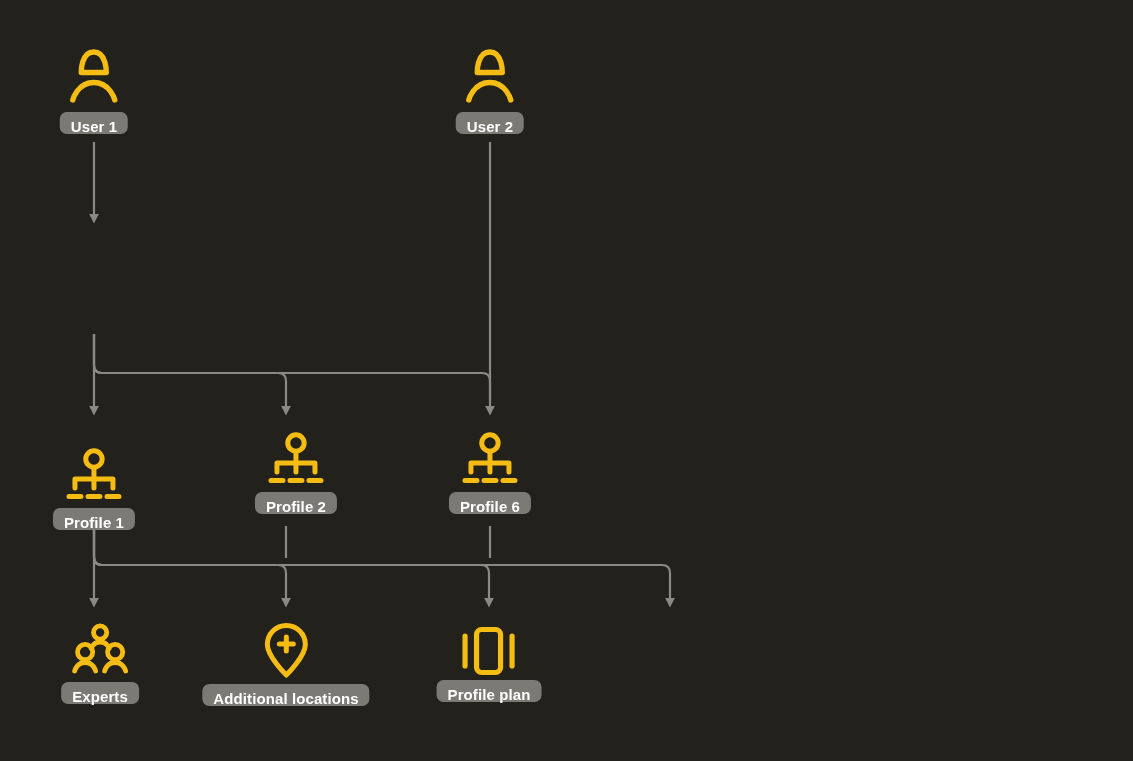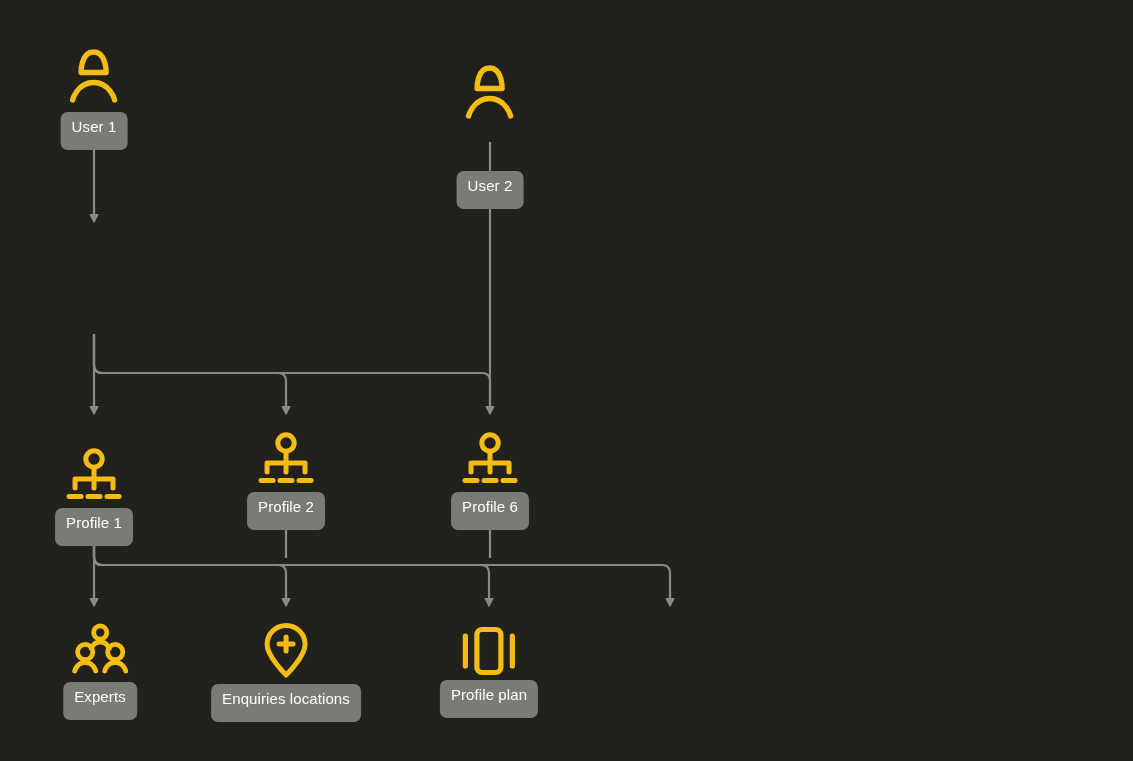--- a/index.html
+++ b/index.html
@@ -35,23 +35,23 @@
   }
   .node-icon {
     display: block;
     line-height: 0;
   }
   .node-label {
     margin-top: 4px;
     background: #7b7a75;
     color: #ffffff;
     font-size: 15px;
-    font-weight: normal;
+    font-weight: bold;
     line-height: 1;
-    padding: 7px 11px 16px 11px;
+    padding: 7px 11px 0 11px;
     border-radius: 7px;
     white-space: nowrap;
     letter-spacing: 0.1px;
   }
 </style>
 </head>
 <body>
 
 <div id="canvas">
 
@@ -93,21 +93,21 @@
   <div class="node" style="left:94px; top:40px;">
     <span class="node-icon">
       <svg width="56" height="68" viewBox="0 0 56 68" xmlns="http://www.w3.org/2000/svg" fill="none" stroke="#f5bc13" stroke-width="5.4" stroke-linecap="round" stroke-linejoin="round">
         <path d="M15.5,32.5 C15.5,32.5 15,12 28,12 C41,12 40.5,32.5 40.5,32.5 Z"></path>
         <path d="M7,60 C7,60 11.5,42.5 28,42.5 C44.5,42.5 49,60 49,60"></path>
       </svg>
     </span>
     <span class="node-label">User 1</span>
   </div>
 
-  <div class="node" style="left:490px; top:56px;gap:43px;">
+  <div class="node" style="left:490px; top:40px;">
     <span class="node-icon">
       <svg width="56" height="68" viewBox="0 0 56 68" xmlns="http://www.w3.org/2000/svg" fill="none" stroke="#f5bc13" stroke-width="5.4" stroke-linecap="round" stroke-linejoin="round">
         <path d="M15.5,32.5 C15.5,32.5 15,12 28,12 C41,12 40.5,32.5 40.5,32.5 Z"></path>
         <path d="M7,60 C7,60 11.5,42.5 28,42.5 C44.5,42.5 49,60 49,60"></path>
       </svg>
     </span>
     <span class="node-label">User 2</span>
   </div>
 
 
@@ -119,21 +119,21 @@
         <path d="M10,42 L10,33 L48,33 L48,42"></path>
         <path d="M29,33 L29,42"></path>
         <path d="M4,50.5 L16,50.5"></path>
         <path d="M23,50.5 L35,50.5"></path>
         <path d="M42,50.5 L54,50.5"></path>
       </svg>
     </span>
     <span class="node-label">Profile 1</span>
   </div>
 
-  <div class="node" style="left:286px; top:430px;">
+  <div class="node" style="left:296px; top:430px;">
     <span class="node-icon">
       <svg width="58" height="58" viewBox="0 0 58 58" xmlns="http://www.w3.org/2000/svg" fill="none" stroke="#f5bc13" stroke-width="5" stroke-linecap="round" stroke-linejoin="round">
         <circle cx="29" cy="13" r="8.2"></circle>
         <path d="M29,21.5 L29,33"></path>
         <path d="M10,42 L10,33 L48,33 L48,42"></path>
         <path d="M29,33 L29,42"></path>
         <path d="M4,50.5 L16,50.5"></path>
         <path d="M23,50.5 L35,50.5"></path>
         <path d="M42,50.5 L54,50.5"></path>
       </svg>
@@ -171,21 +171,21 @@
   </div>
 
   <div class="node" style="left:286px; top:622px;">
     <span class="node-icon">
       <svg width="52" height="58" viewBox="0 0 52 58" xmlns="http://www.w3.org/2000/svg" fill="none" stroke="#f5bc13" stroke-width="5" stroke-linecap="round" stroke-linejoin="round">
         <path d="M26,53 C26,53 45,34.5 45,22.5 C45,11.7 36.5,3.5 26,3.5 C15.5,3.5 7,11.7 7,22.5 C7,34.5 26,53 26,53 Z"></path>
         <path d="M26,15 L26,29"></path>
         <path d="M19,22 L33,22"></path>
       </svg>
     </span>
-    <span class="node-label">Enquiries locations</span>
+    <span class="node-label">Additional locations</span>
   </div>
 
   <div class="node" style="left:489px; top:626px;">
     <span class="node-icon">
       <svg width="56" height="50" viewBox="0 0 56 50" xmlns="http://www.w3.org/2000/svg" fill="none" stroke="#f5bc13" stroke-width="5.2" stroke-linecap="round" stroke-linejoin="round">
         <rect x="16" y="3.5" width="24" height="43" rx="5"></rect>
         <path d="M4.5,10 L4.5,40"></path>
         <path d="M51.5,10 L51.5,40"></path>
       </svg>
     </span>

